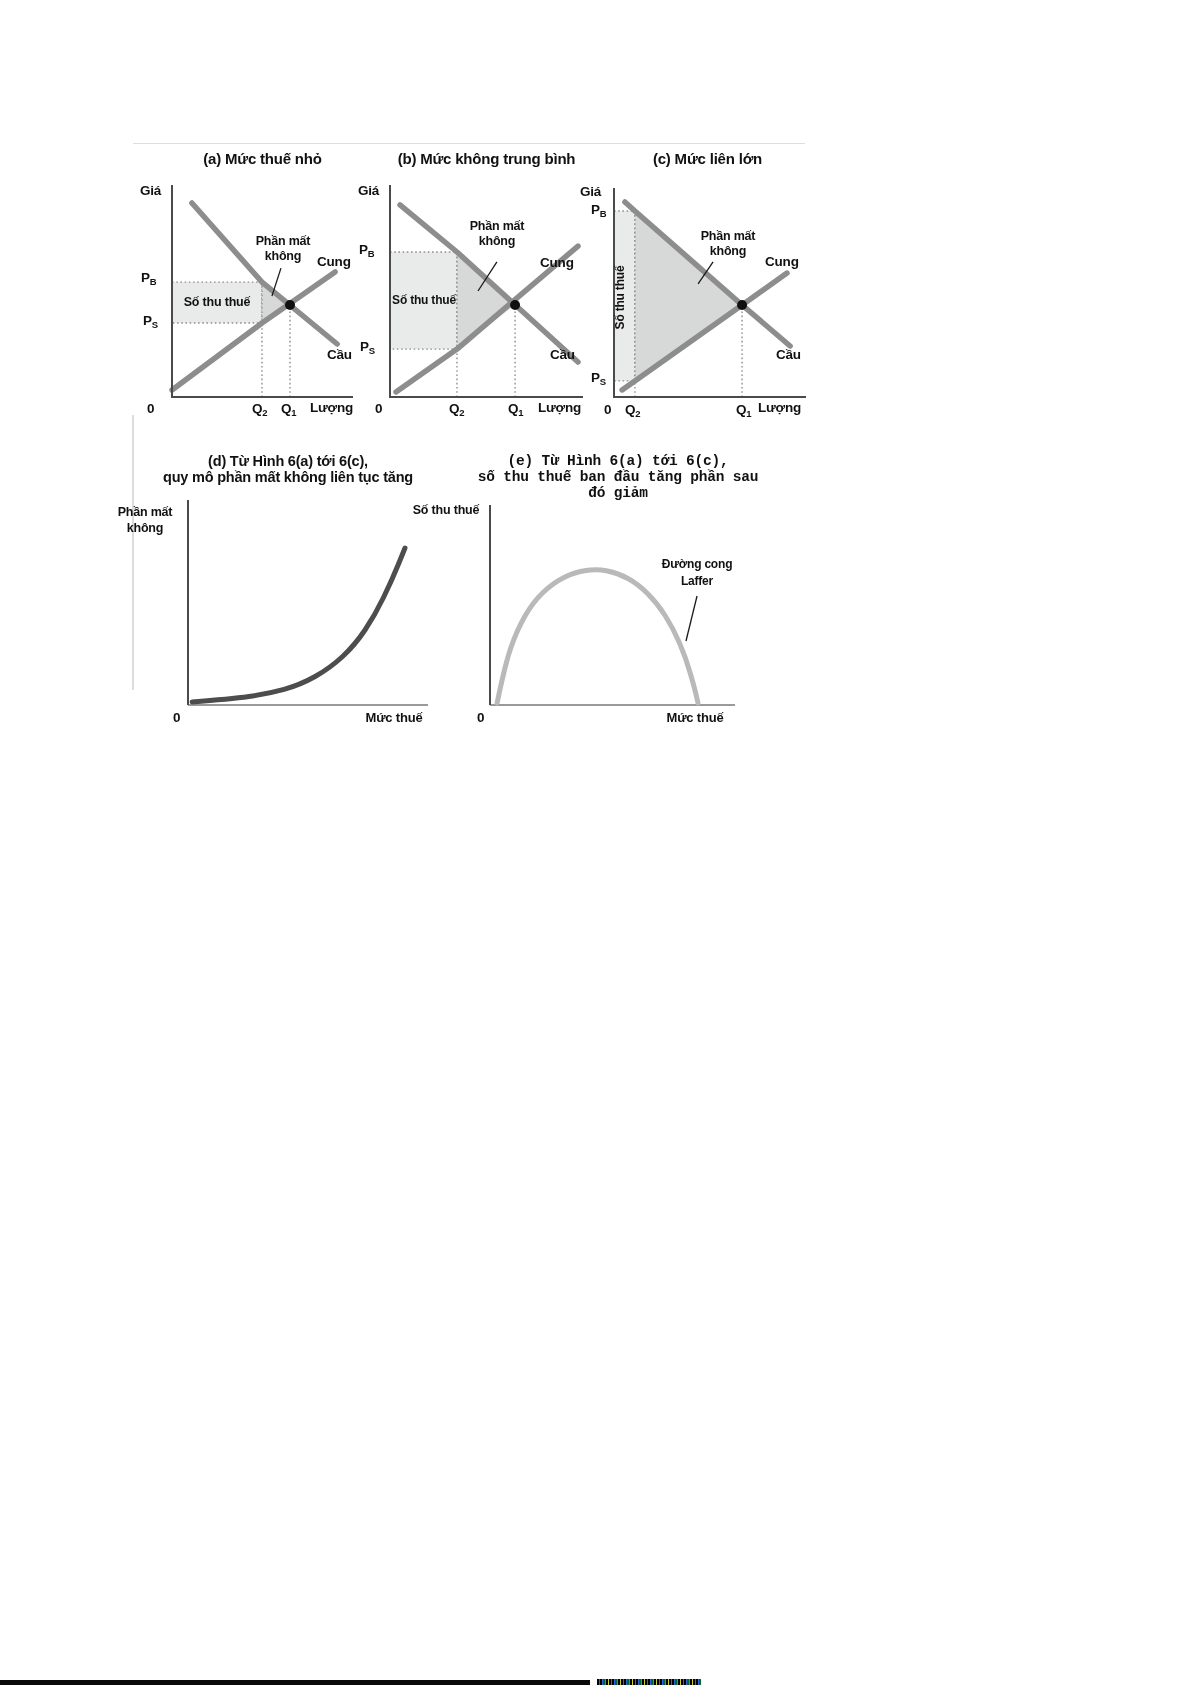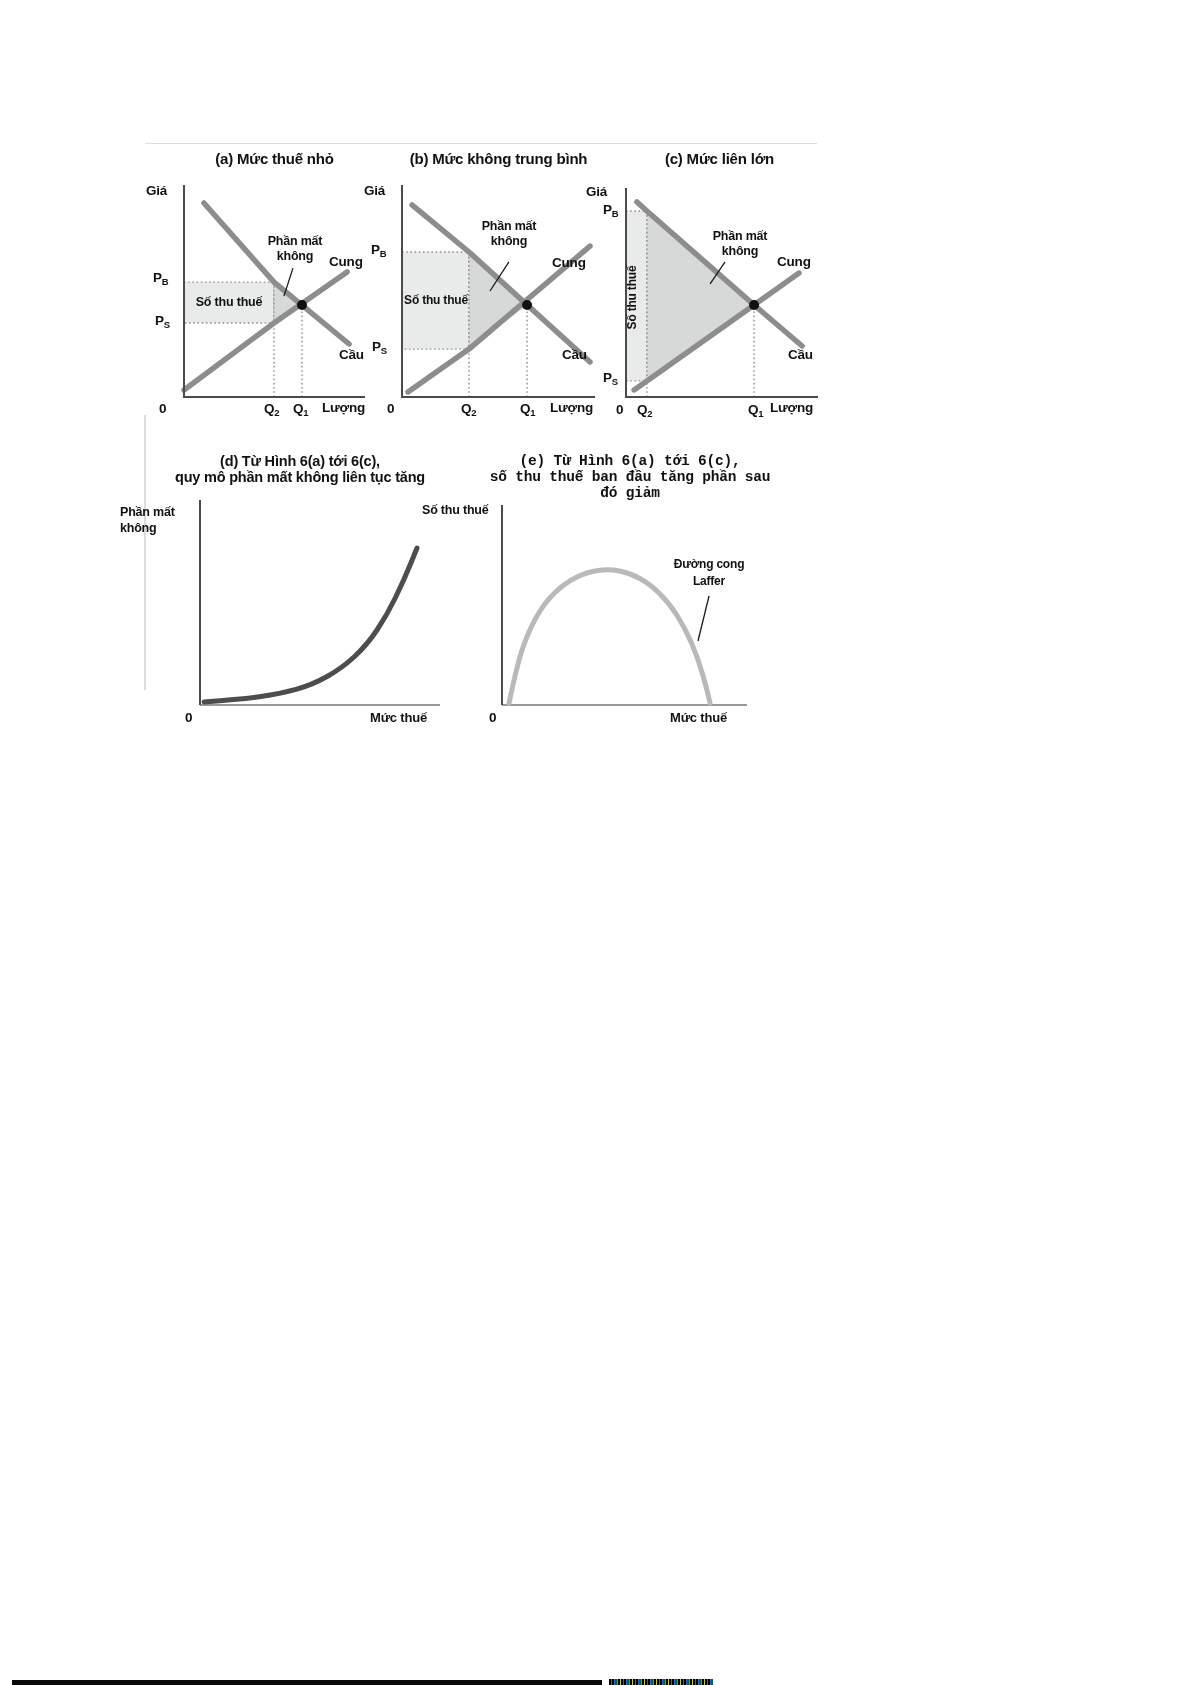--- a/index.html
+++ b/index.html
@@ -1,20 +1,20 @@
 <!DOCTYPE html>
 <html><head>
 <meta charset="utf-8">
 <style>
   html,body{margin:0;padding:0;background:#fff;}
   #page{position:relative;width:986px;height:1685px;background:#ffffff;overflow:hidden;
-        font-family:"Liberation Sans","DejaVu Sans",sans-serif;color:#111;margin-left:12px;}
+        font-family:"Liberation Sans","DejaVu Sans",sans-serif;color:#111;}
   .lbl{position:absolute;font-weight:bold;font-size:13.5px;letter-spacing:-0.2px;white-space:nowrap;line-height:15px;}
   .c{text-align:center;white-space:normal;}
-  .r{text-align:left;}
+  .r{text-align:center;}
   sub{font-size:9.5px;vertical-align:-3px;font-weight:bold;}
   .title{font-size:15px;text-align:center;white-space:nowrap;}
   .title2{font-size:14.5px;text-align:center;white-space:normal;line-height:16px;}
   svg{position:absolute;left:0;top:0;}
   
   .t-a{left:165px;top:151px;width:195px;}
   .gia-a{left:134px;top:183px;width:33px;}
   .pb-a{left:141px;top:270px;}  .ps-a{left:143px;top:313px;}
   .rev-a{left:174px;top:295px;width:86px;font-size:12.5px;}
   .dwl-a{left:243px;top:234px;width:80px;font-size:12.5px;line-height:15px;}

